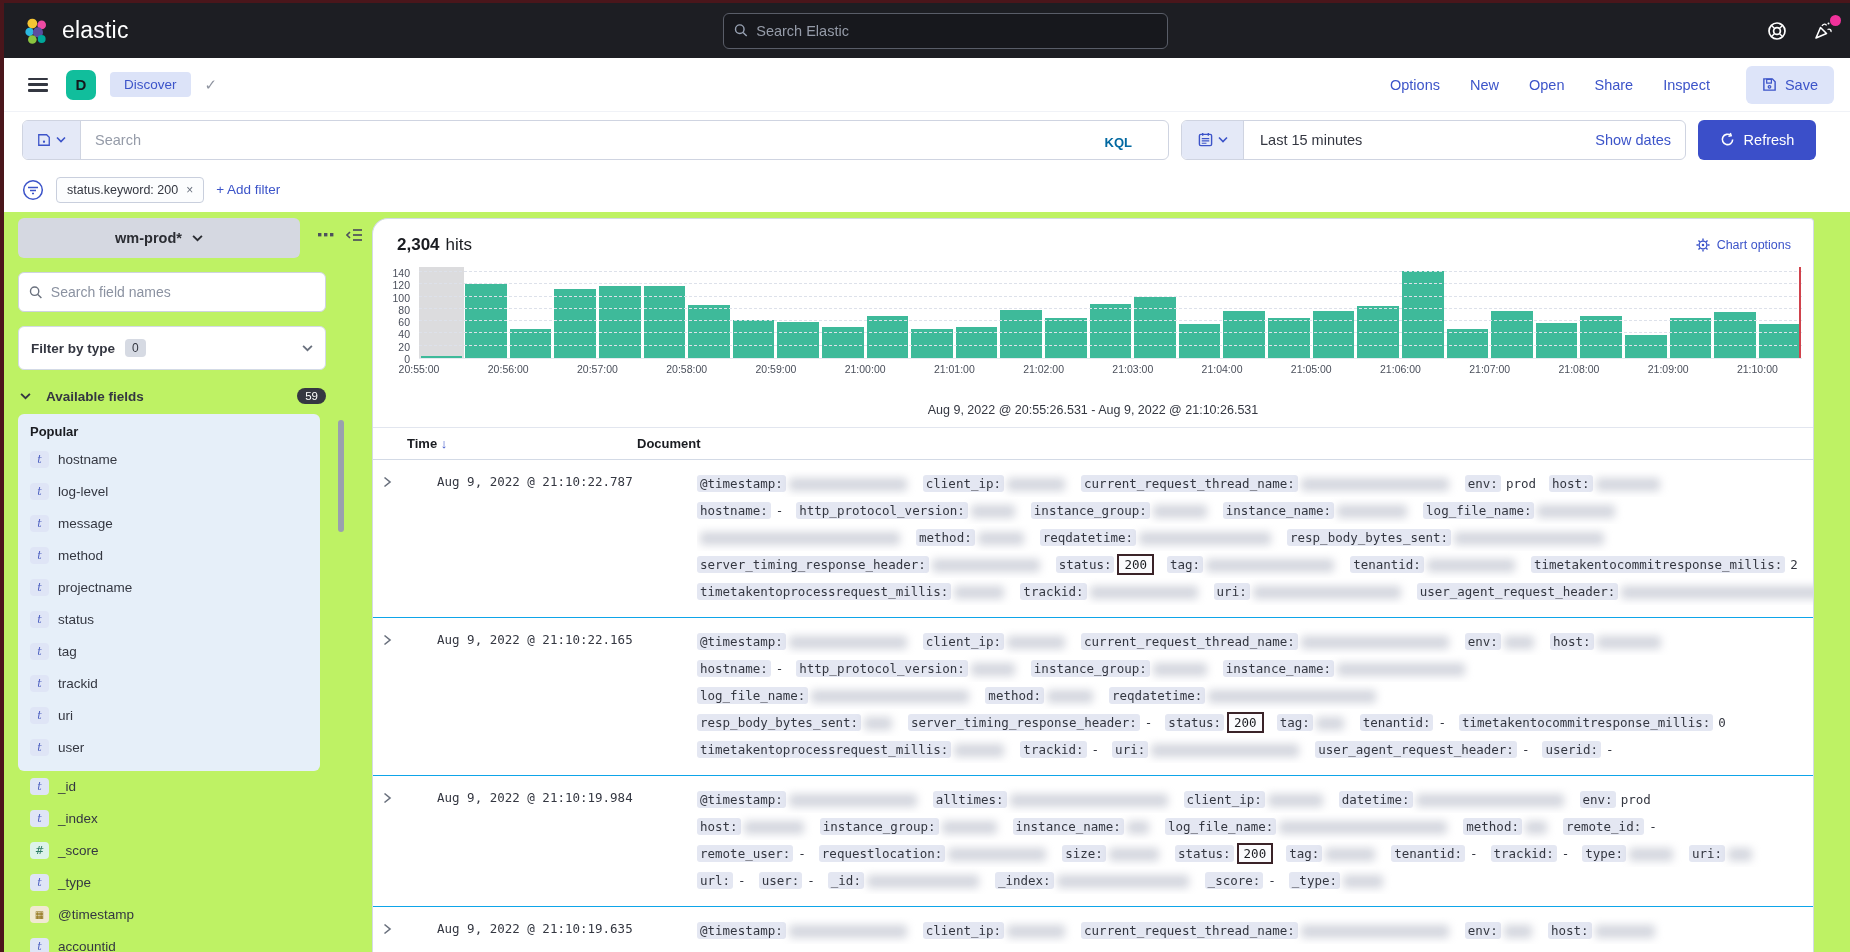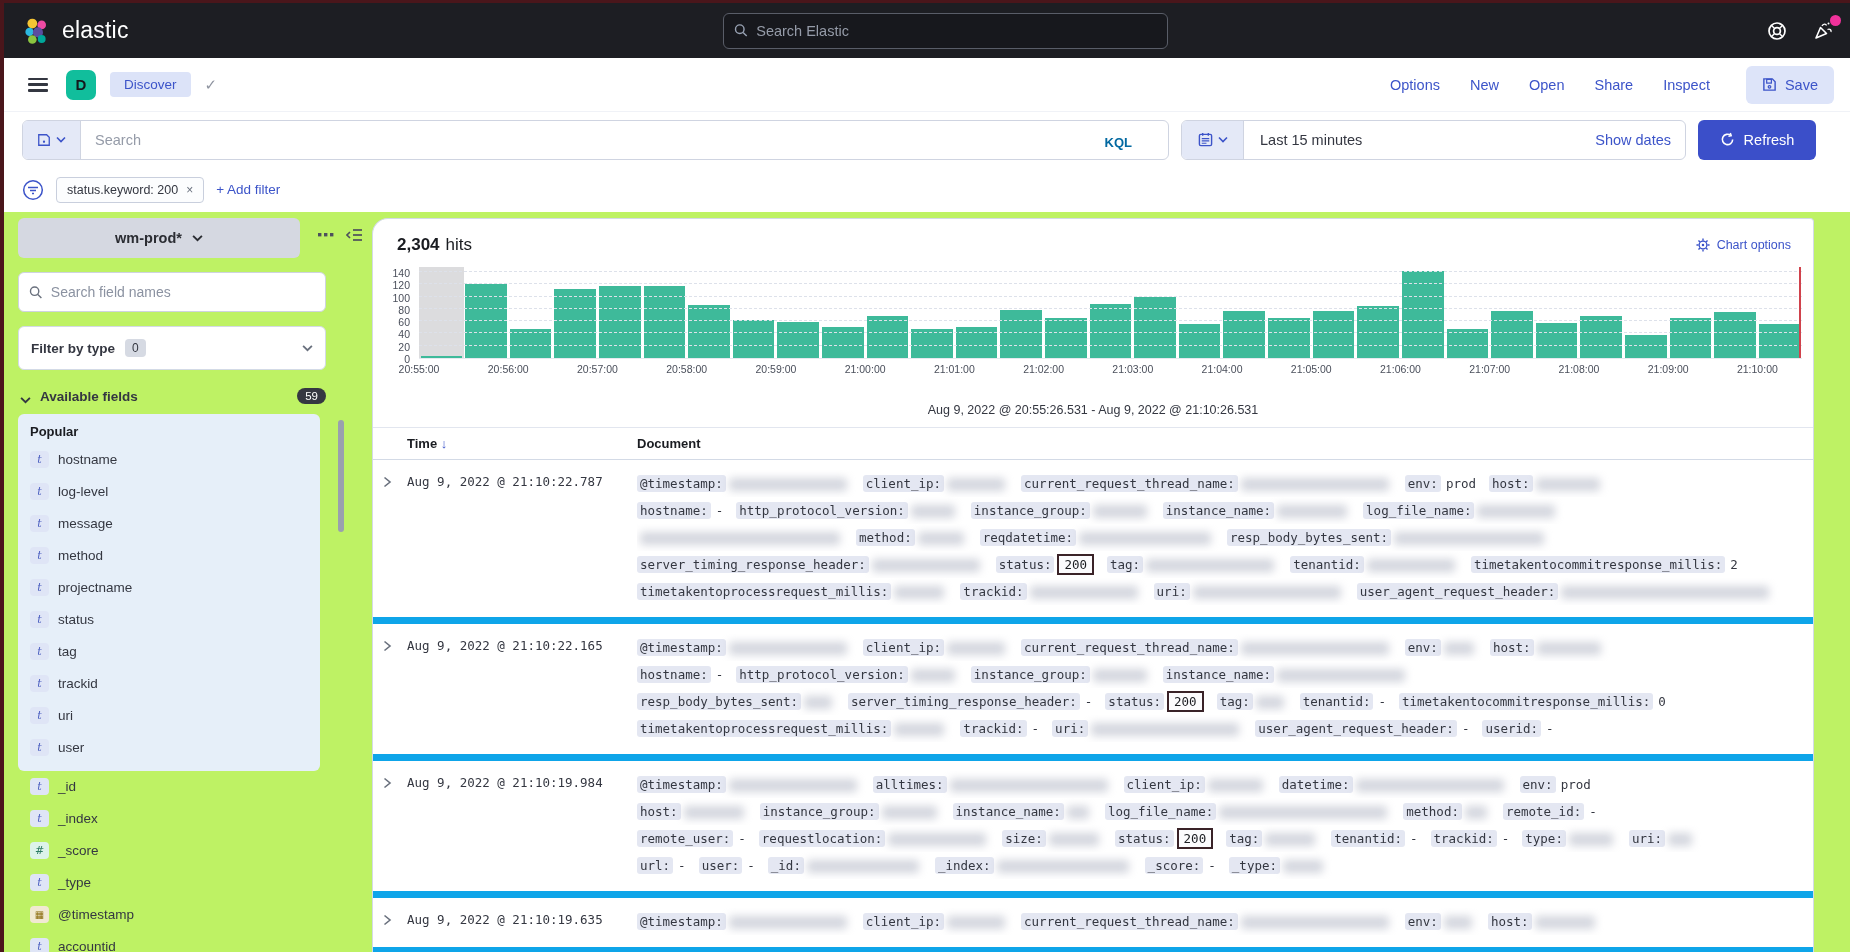--- a/index.html
+++ b/index.html
@@ -77,21 +77,21 @@
   .side-ic { position:absolute; color:#4d515c; cursor:pointer; }
   .fsearch { position:absolute; top:60px; left:0; width:308px; height:40px; border:1px solid #ced3e0;
     border-radius:6px; background:#fff; display:flex; align-items:center; padding:0 10px; gap:8px; color:#69707d; }
   .fsearch input { border:none; outline:none; width:100%; font-size:14px; color:#343741; }
   .fsearch input::placeholder { color:#8b92a1; }
   .ftype { position:absolute; top:114px; left:0; width:308px; height:44px; border:1px solid #d3dae6;
     border-radius:6px; background:#fff; display:flex; align-items:center; padding:0 12px; gap:10px; cursor:pointer; }
   .ftype-label { font-size:13.5px; font-weight:bold; color:#343741; }
   .ftype-count { background:#d6dae3; color:#343741; border-radius:4px; font-size:12px; padding:2px 7px; }
   .ftype .chev { margin-left:auto; color:#69707d; }
-  .avail { position:absolute; top:176px; left:2px; width:306px; display:flex; align-items:flex-end; gap:9px; }
+  .avail { position:absolute; top:176px; left:2px; width:306px; display:flex; align-items:center; gap:15px; }
   .avail b { font-size:13.5px; color:#343741; }
   .avail-badge { margin-left:auto; background:#353741; color:#fff; border-radius:9px; font-size:11.5px; padding:2px 8px; }
   .popular-panel { position:absolute; top:202px; left:0; width:302px; background:#e6eff9; border-radius:6px; padding:10px 12px 8px; }
   .popular-title { font-size:13px; font-weight:bold; color:#1a1c21; margin-bottom:4px; }
   .field-item { display:flex; align-items:center; gap:9px; height:32px; cursor:pointer; }
   .fbadge { width:19px; height:17px; border-radius:4px; display:flex; align-items:center; justify-content:center;
     font-size:11px; font-style:italic; font-family:"DejaVu Serif", serif; }
   .fbadge.txt { background:#dfe5f6; color:#4c5fc0; }
   .fbadge.num { background:#ddf3ea; color:#2e7d64; font-style:normal; }
   .fbadge.cal { background:#f1e9d2; color:#8a6a0b; font-style:normal; font-size:10px; }
@@ -120,21 +120,21 @@
   .nowline { position:absolute; top:0; bottom:0; right:1px; width:2.5px; background:#d0424c; }
   .x-axis { position:absolute; left:32px; right:3px; top:96px; height:16px; }
   .x-axis span { position:absolute; transform:translateX(-50%); font-size:10.5px; color:#4a4f5b; white-space:nowrap; }
   .chart-sub { text-align:center; font-size:12.5px; color:#343741; padding:8px 0 10px; }
 
   
   .doc-table { border-top:1px solid #e2e6ef; }
   .doc-hrow { display:grid; grid-template-columns:26px 230px 1fr; align-items:center; height:32px;
     border-bottom:1px solid #d3dae6; font-size:13px; font-weight:bold; color:#1a1c21; padding-left:8px; }
   .sort-arrow { color:#3c54c9; font-weight:normal; }
-  .doc-row { display:grid; grid-template-columns:26px 230px 1fr; padding:10px 10px 12px 8px; border-bottom:7px solid #0ea5e9; }
+  .doc-row { display:grid; grid-template-columns:26px 230px 1fr; padding:10px 10px 12px 8px; border-bottom:1px solid #0ea5e9;gap:30px; }
   .expand { color:#69707d; padding-top:5px; cursor:pointer; }
   .rtime { font-size:12.5px; color:#343741; padding-top:4px; }
   .doc-line { height:27px; line-height:27px; white-space:nowrap; overflow:hidden; font-size:12.5px; }
   .tok { margin-right:13px; }
   .fld { background:#e4e7f2; border-radius:3px; padding:1px 3px; color:#343741; }
   .val { margin-left:5px; color:#343741; }
   .mask { display:inline-block; height:13px; border-radius:3px; background:#a9aebe; filter:blur(4px);
     opacity:.5; vertical-align:middle; margin:0 3px; }
   .hl200 { display:inline-block; margin-left:3px; border:2.5px solid #3a2328; background:#fbfbfd;
     padding:0 5px; color:#1a1c21; line-height:17px; }
@@ -572,20 +572,21 @@
           <div class="doc-row">
             <span class="expand">
               <svg width="12" height="14" viewBox="0 0 12 14">
                 <polyline points="3.5,2.5 9,7 3.5,11.5" fill="none" stroke="#69707d" stroke-width="1.6"></polyline>
               </svg>
             </span>
             <span class="rtime mono">Aug 9, 2022 @ 21:10:22.165</span>
             <div>
               <div class="doc-line mono"><span class="tok"><span class="fld">@timestamp:</span><span class="mask" style="width: 118px;"></span></span><span class="tok"><span class="fld">client_ip:</span><span class="mask" style="width: 58px;"></span></span><span class="tok"><span class="fld">current_request_thread_name:</span><span class="mask" style="width: 148px;"></span></span><span class="tok"><span class="fld">env:</span><span class="mask" style="width: 30px;"></span></span><span class="tok"><span class="fld">host:</span><span class="mask" style="width: 64px;"></span></span></div>
               <div class="doc-line mono"><span class="tok"><span class="fld">hostname:</span><span class="val">-</span></span><span class="tok"><span class="fld">http_protocol_version:</span><span class="mask" style="width: 44px;"></span></span><span class="tok"><span class="fld">instance_group:</span><span class="mask" style="width: 54px;"></span></span><span class="tok"><span class="fld">instance_name:</span><span class="mask" style="width: 128px;"></span></span></div>
+              <div class="doc-line mono"><span class="tok"><span class="fld">log_file_name:</span><span class="mask" style="width: 158px;"></span></span><span class="tok"><span class="fld">method:</span><span class="mask" style="width: 46px;"></span></span><span class="tok"><span class="fld">reqdatetime:</span><span class="mask" style="width: 168px;"></span></span></div>
               <div class="doc-line mono"><span class="tok"><span class="fld">resp_body_bytes_sent:</span><span class="mask" style="width: 28px;"></span></span><span class="tok"><span class="fld">server_timing_response_header:</span><span class="val">-</span></span><span class="tok"><span class="fld">status:</span><span class="hl200">200</span></span><span class="tok"><span class="fld">tag:</span><span class="mask" style="width: 28px;"></span></span><span class="tok"><span class="fld">tenantid:</span><span class="val">-</span></span><span class="tok"><span class="fld">timetakentocommitresponse_millis:</span><span class="val">0</span></span></div>
               <div class="doc-line mono"><span class="tok"><span class="fld">timetakentoprocessrequest_millis:</span><span class="mask" style="width: 50px;"></span></span><span class="tok"><span class="fld">trackid:</span><span class="val">-</span></span><span class="tok"><span class="fld">uri:</span><span class="mask" style="width: 148px;"></span></span><span class="tok"><span class="fld">user_agent_request_header:</span><span class="val">-</span></span><span class="tok"><span class="fld">userid:</span><span class="val">-</span></span></div>
             </div>
           </div>
           <div class="doc-row">
             <span class="expand">
               <svg width="12" height="14" viewBox="0 0 12 14">
                 <polyline points="3.5,2.5 9,7 3.5,11.5" fill="none" stroke="#69707d" stroke-width="1.6"></polyline>
               </svg>
             </span>

